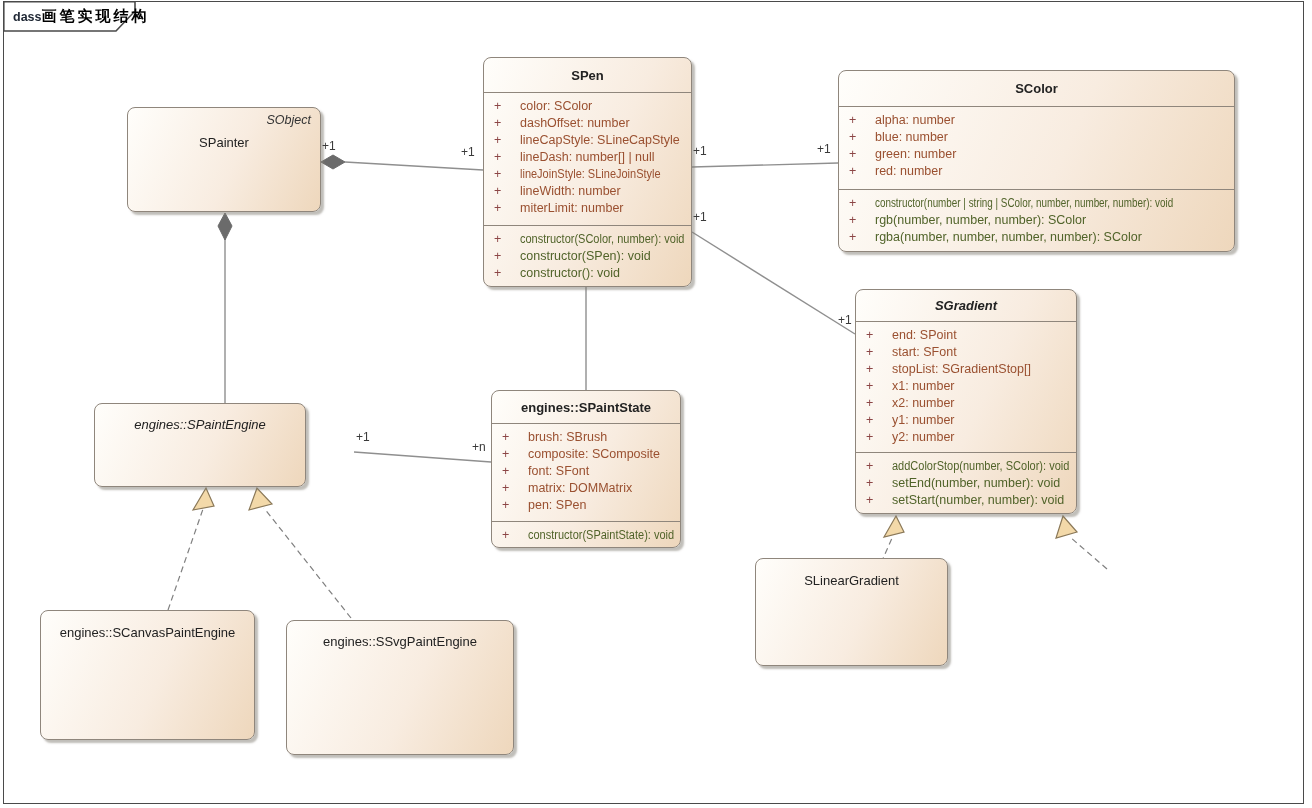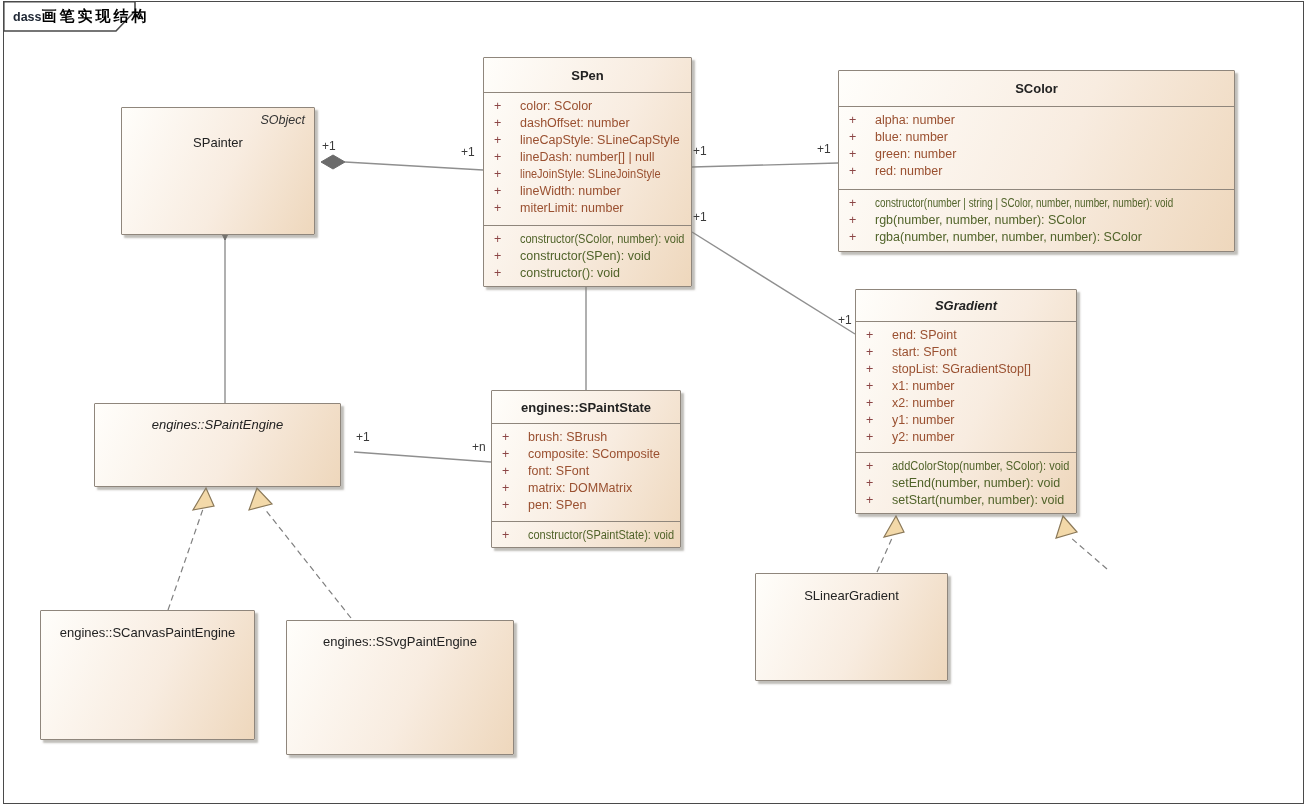--- a/index.html
+++ b/index.html
@@ -10,21 +10,21 @@
   .frame{position:absolute;left:3px;top:1px;width:1301px;height:803px;
          border:1.6px solid #4a4a4a;box-sizing:border-box;z-index:0;}
   .tab-shape{position:absolute;left:3px;top:1px;z-index:1;}
   .tab-text{position:absolute;left:13px;top:7px;z-index:2;white-space:nowrap;}
   .tab-prefix{font-size:12.5px;color:#1e2633;font-weight:bold;}
   .tab-cjk{font-size:15px;color:#000;font-weight:bold;letter-spacing:3px;}
 
   
   .uml-box{position:absolute;box-sizing:border-box;
            background:linear-gradient(115deg,#fffefb 0%,#f8ece0 55%,#eed7bc 100%);
-           border:1.4px solid #8f867c;border-radius:1px;
+           border:1.4px solid #8f867c;border-radius:8px;
            box-shadow:3px 3px 2px rgba(130,125,115,.5);z-index:2;}
   .box-title{display:flex;align-items:center;justify-content:center;
              font-weight:bold;font-size:13px;color:#222222;}
   .box-title.italic{font-style:italic;}
   .lone-title{text-align:center;font-weight:normal;font-size:13px;color:#222222;}
   .lone-title.italic{font-style:italic;}
   .stereo{position:absolute;top:5px;right:9px;font-style:italic;font-size:12.5px;color:#333;}
   .compartment{border-top:1.2px solid #8f867c;box-sizing:border-box;padding-top:5px;overflow:hidden;}
   .row{display:flex;white-space:nowrap;height:17px;line-height:17px;font-size:12.5px;}
   .vis{width:26px;padding-left:10px;color:#8c4646;flex:none;}
@@ -91,21 +91,21 @@
 
   <span class="mult" style="left:322px;top:139px">+1</span>
   <span class="mult" style="left:461px;top:145px">+1</span>
   <span class="mult" style="left:693px;top:144px">+1</span>
   <span class="mult" style="left:817px;top:142px">+1</span>
   <span class="mult" style="left:693px;top:210px">+1</span>
   <span class="mult" style="left:838px;top:313px">+1</span>
   <span class="mult" style="left:356px;top:430px">+1</span>
   <span class="mult" style="left:472px;top:440px">+n</span>
 
-  <div class="uml-box" style="left:121px;top:107px;width:194px;height:128px">
+  <div class="uml-box" style="left:127px;top:107px;width:194px;height:105px">
     <div class="stereo">SObject</div>
     <div class="lone-title" style="padding-top:27px">SPainter</div>
   </div>
 
   <div class="uml-box" style="left:483px;top:57px;width:209px;height:230px">
     <div class="box-title" style="height:34px">SPen</div>
     <div class="compartment attrs" style="height:133px">
       <div class="row">
           <span class="vis">+</span>
           <span class="rtext">color: SColor</span>
@@ -260,30 +260,30 @@
         </div>
     </div>
     <div class="compartment methods" style="height:26px">
       <div class="row">
           <span class="vis">+</span>
           <span class="rtext tight">constructor(SPaintState): void</span>
         </div>
     </div>
   </div>
 
-  <div class="uml-box" style="left:94px;top:403px;width:247px;height:84px">
+  <div class="uml-box" style="left:94px;top:403px;width:212px;height:84px">
     <div class="lone-title italic" style="padding-top:13px">engines::SPaintEngine</div>
   </div>
 
   <div class="uml-box" style="left:286px;top:620px;width:228px;height:135px">
     <div class="lone-title" style="padding-top:13px">engines::SSvgPaintEngine</div>
   </div>
 
   <div class="uml-box" style="left:40px;top:610px;width:215px;height:130px">
     <div class="lone-title" style="padding-top:14px">engines::SCanvasPaintEngine</div>
   </div>
 
-  <div class="uml-box" style="left:755px;top:573px;width:193px;height:108px">
+  <div class="uml-box" style="left:755px;top:558px;width:193px;height:108px">
     <div class="lone-title" style="padding-top:14px">SLinearGradient</div>
   </div>
 
 
 </div>
 
 </body></html>

